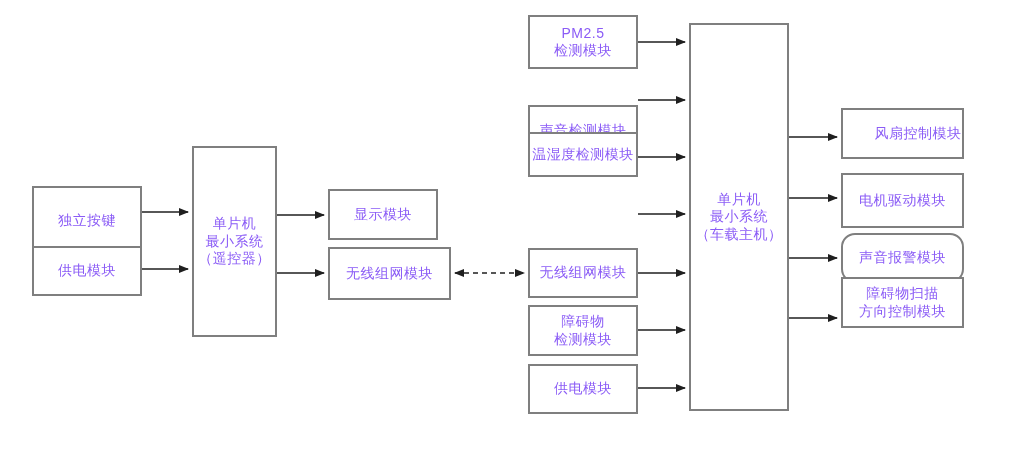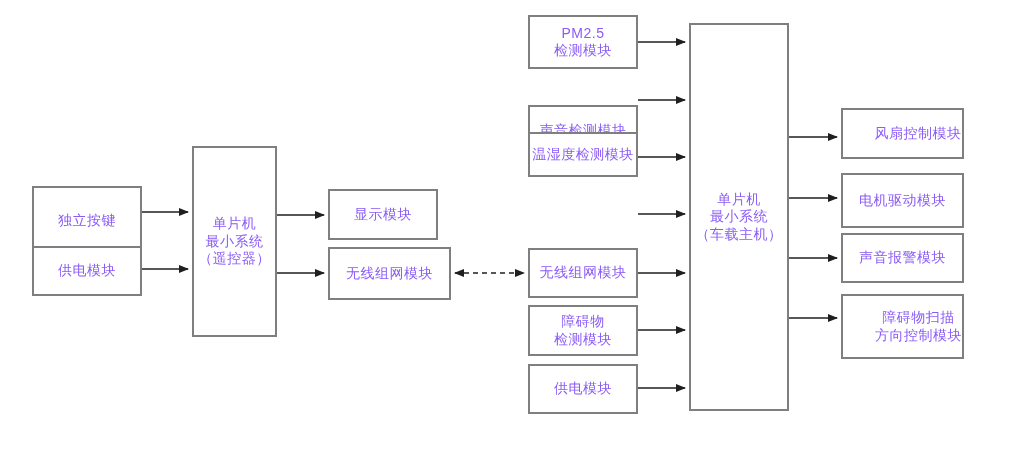--- a/index.html
+++ b/index.html
@@ -49,22 +49,22 @@
   #b-veh-in-0 { left: 528px; top: 15px;  width: 110px; height: 54px; }
   #b-veh-in-1 { left: 528px; top: 75px;  width: 110px; height: 51px; margin-top: 30px; }
   #b-veh-in-2 { left: 528px; top: 132px; width: 110px; height: 45px; }
   #b-veh-in-3 { left: 528px; top: 189px; width: 110px; height: 50px; }
   #b-veh-in-4 { left: 528px; top: 248px; width: 110px; height: 50px; }
   #b-veh-in-5 { left: 528px; top: 305px; width: 110px; height: 51px; }
   #b-veh-in-6 { left: 528px; top: 364px; width: 110px; height: 50px; }
   #b-veh-mcu  { left: 689px; top: 23px;  width: 100px; height: 388px; }
   #b-veh-out-0 { left: 841px; top: 108px; width: 123px; height: 51px; padding-left: 31px; }
   #b-veh-out-1 { left: 841px; top: 173px; width: 123px; height: 55px; }
-  #b-veh-out-2 { left: 841px; top: 233px; width: 123px; height: 50px; }
-  #b-veh-out-3 { left: 841px; top: 294px; width: 123px; height: 65px; justify-content: flex-end; }
+  #b-veh-out-2 { left: 841px; top: 233px; width: 123px; height: 50px; border-radius: 14px; }
+  #b-veh-out-3 { left: 841px; top: 277px; width: 123px; height: 51px; }
 
   .solid-line  { stroke: #1f1f1f; stroke-width: 1.3; fill: none; }
   .dashed-line { stroke: #1f1f1f; stroke-width: 1.3; fill: none; stroke-dasharray: 5 4; }
 </style>
 </head>
 <body>
 
 <div id="stage">
 
   <svg id="connectors" viewBox="0 0 1024 449" xmlns="http://www.w3.org/2000/svg">

